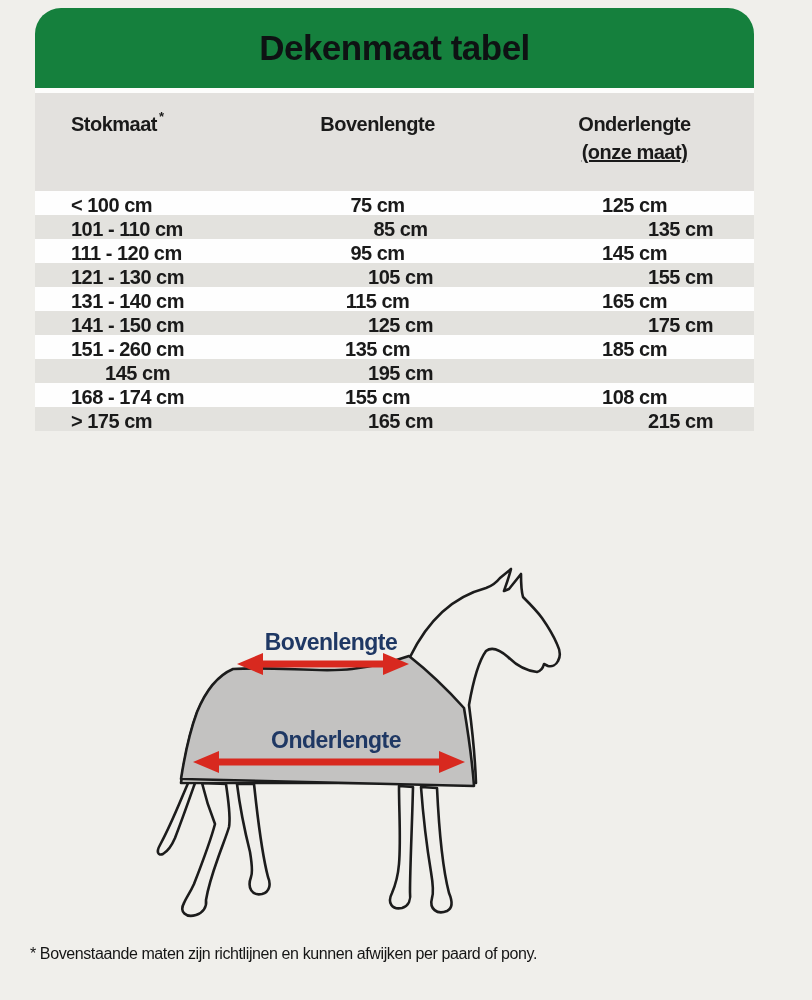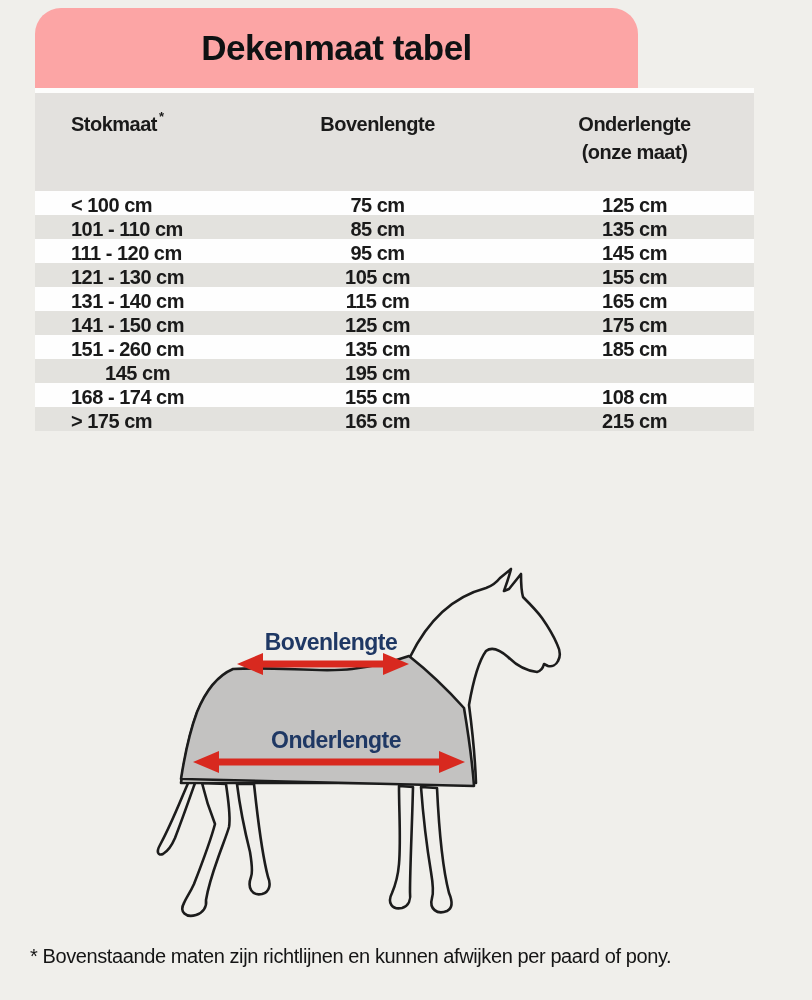--- a/index.html
+++ b/index.html
@@ -14,23 +14,23 @@
     overflow: hidden;
     font-family: "Liberation Sans", sans-serif;
     color: #1a1a1a;
   }
 
   
   .banner {
     position: absolute;
     left: 35px;
     top: 8px;
-    width: 603px;
+    width: 719px;
     height: 80px;
-    background: #fca5a5;
+    background: #15803d;
     border-radius: 26px 26px 0 0;
     display: flex;
     align-items: center;
     justify-content: center;
   }
   .banner h1 {
     margin: 0;
     font-size: 35px;
     font-weight: 700;
     letter-spacing: -0.5px;
@@ -62,36 +62,37 @@
     font-weight: 700;
     letter-spacing: -0.5px;
   }
   .trow.head {
     height: 98px;
     background: #E3E1DE;
     align-items: start;
     padding-top: 0;
   }
   .trow.head .cell { padding-top: 17px; }
-  .trow.alt { background: #E3E2DE; }
+  .trow.alt { background: #E3E2DE; gap: 23px; }
   .trow.plain { background: #fefefe; }
   .cell { text-align: center; line-height: 1.4; }
   .cell.first {
     text-align: left;
     padding-left: 36px;
   }
   .cell sup {
     font-size: 13px;
     position: relative;
     top: -2px;
     left: 2px;
   }
   .cell .subline {
     display: block;
     font-size: 20px;
+    text-decoration: underline;
   }
 
   
   .diagram {
     position: absolute;
     left: 0;
     top: 545px;
     width: 812px;
     height: 400px;
   }
@@ -121,21 +122,21 @@
     letter-spacing: -0.5px;
     text-anchor: middle;
   }
 
   
   .footnote {
     position: absolute;
     left: 30px;
     top: 945px;
     width: 760px;
-    font-size: 20px;
+    font-size: 16px;
     letter-spacing: -0.4px;
     color: #151515;
   }
 </style>
 </head>
 <body>
 
 <div class="banner">
   <h1>Dekenmaat tabel</h1>
 </div>

